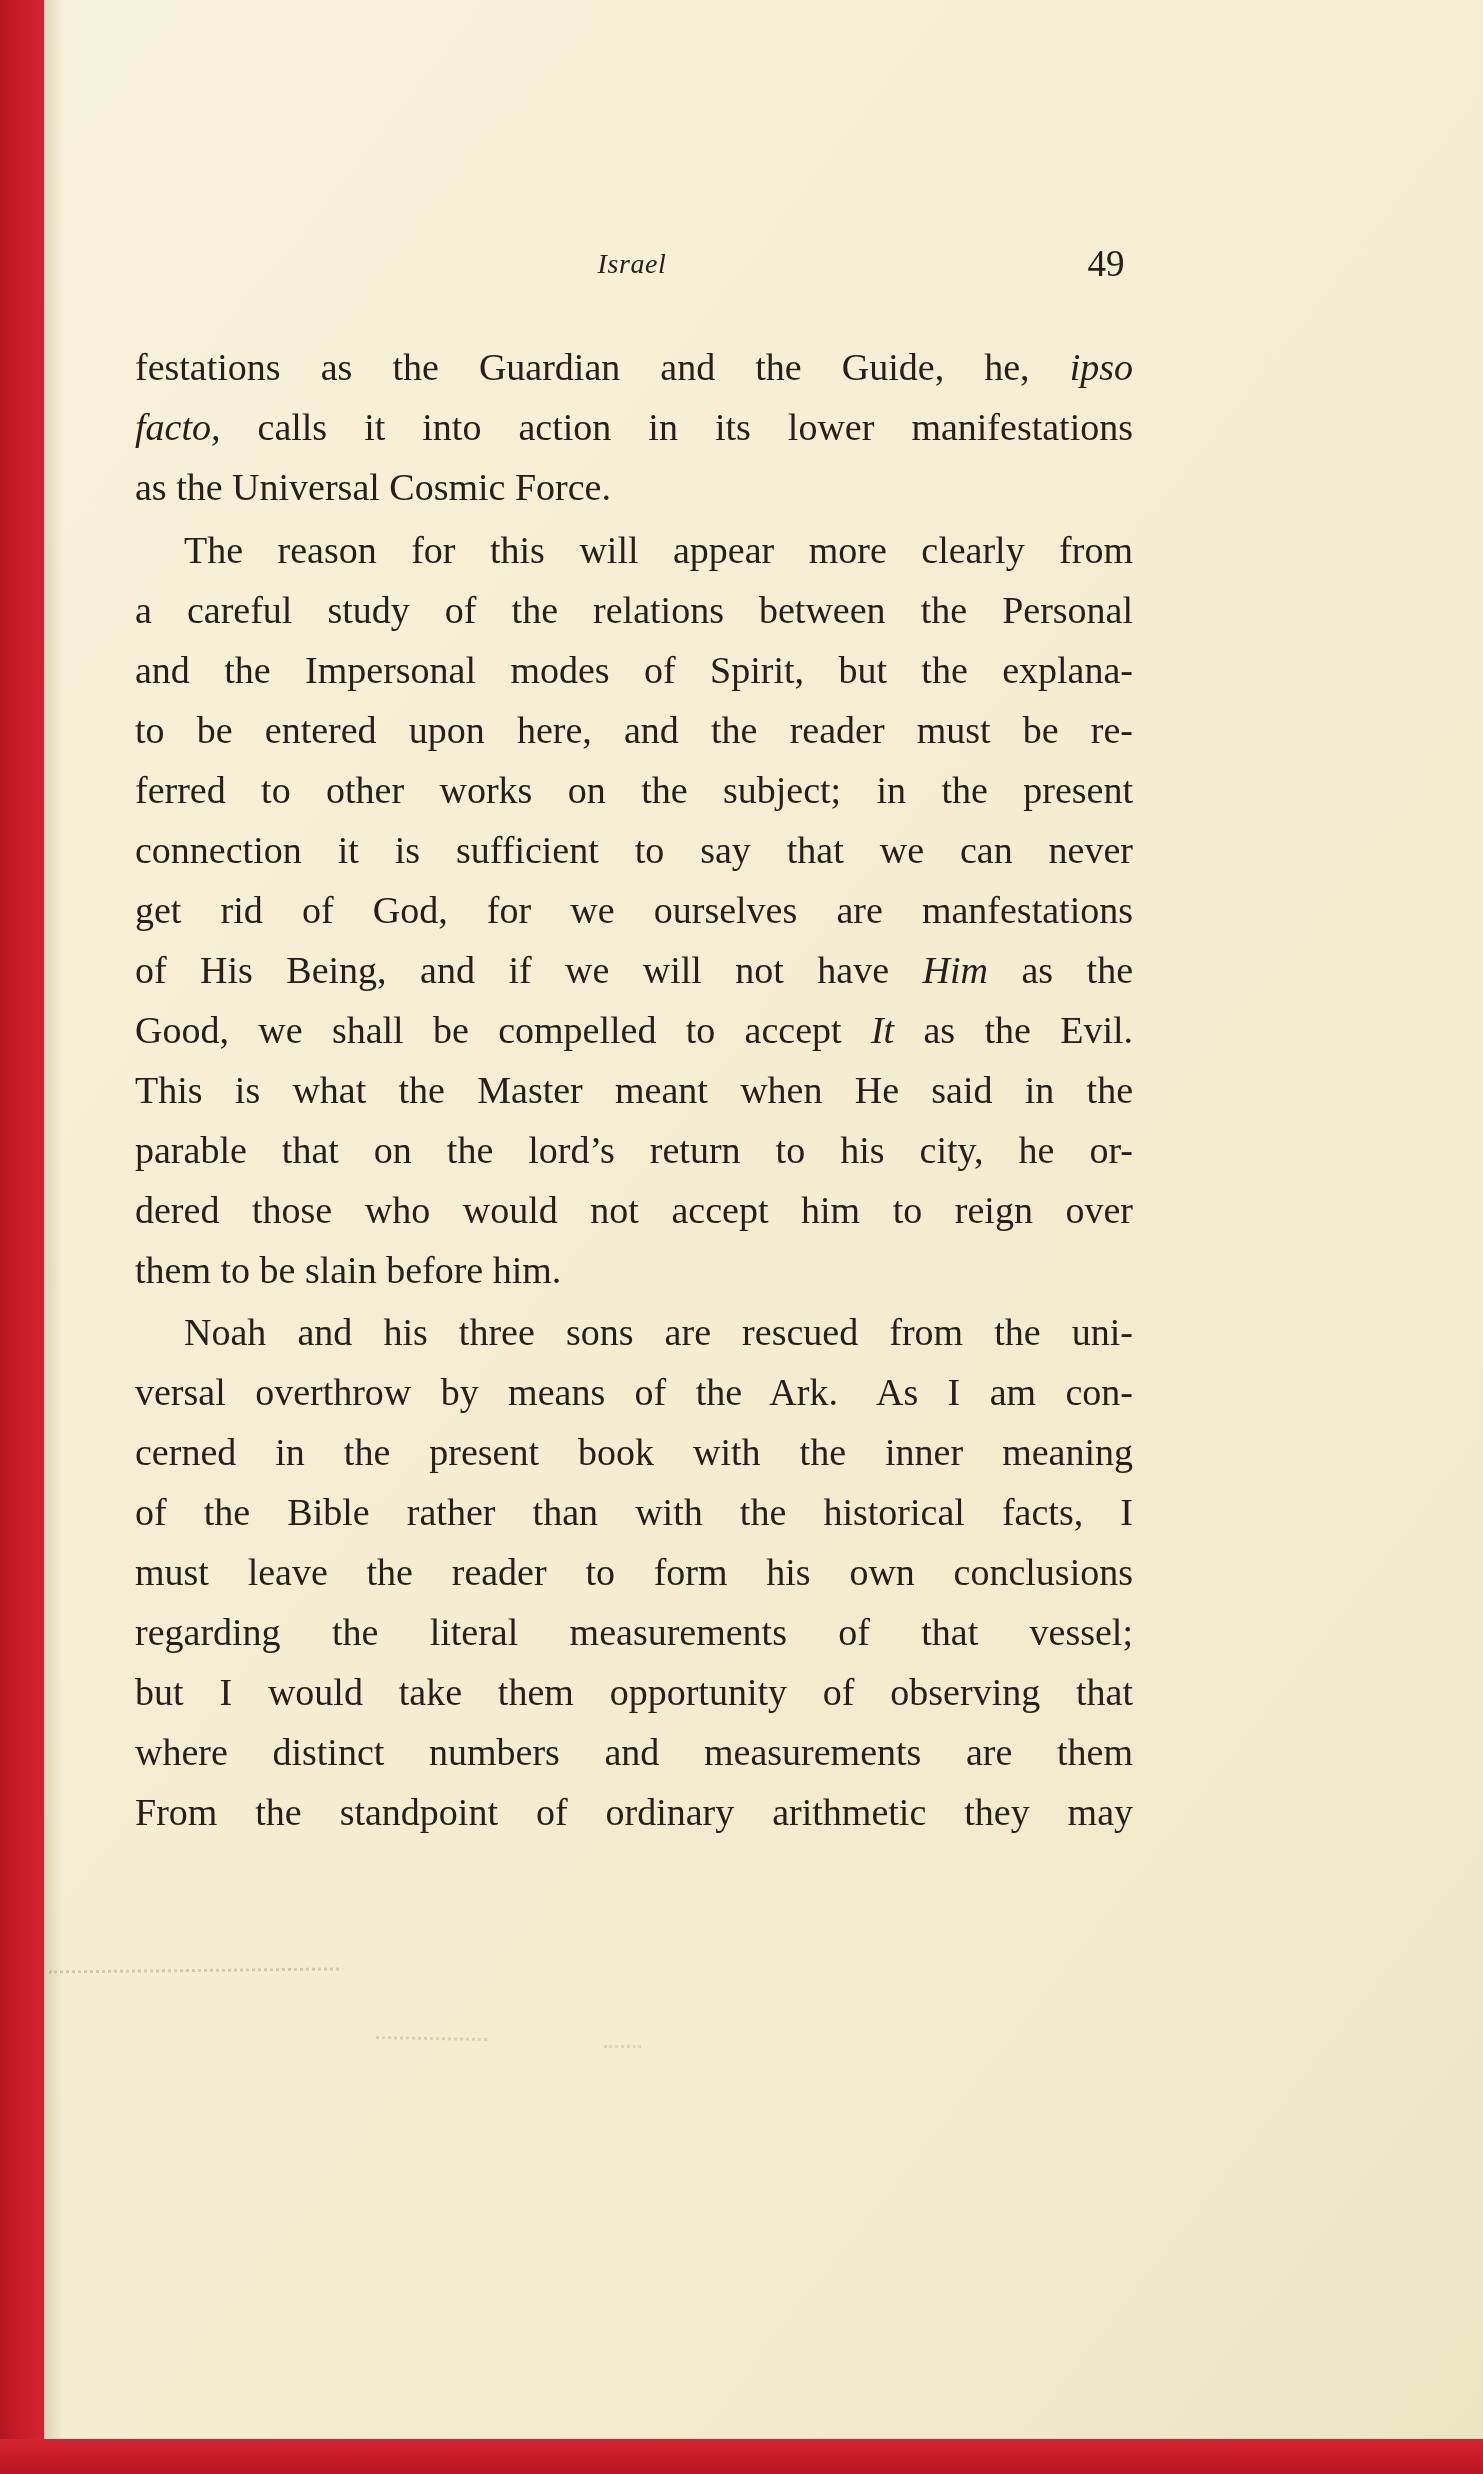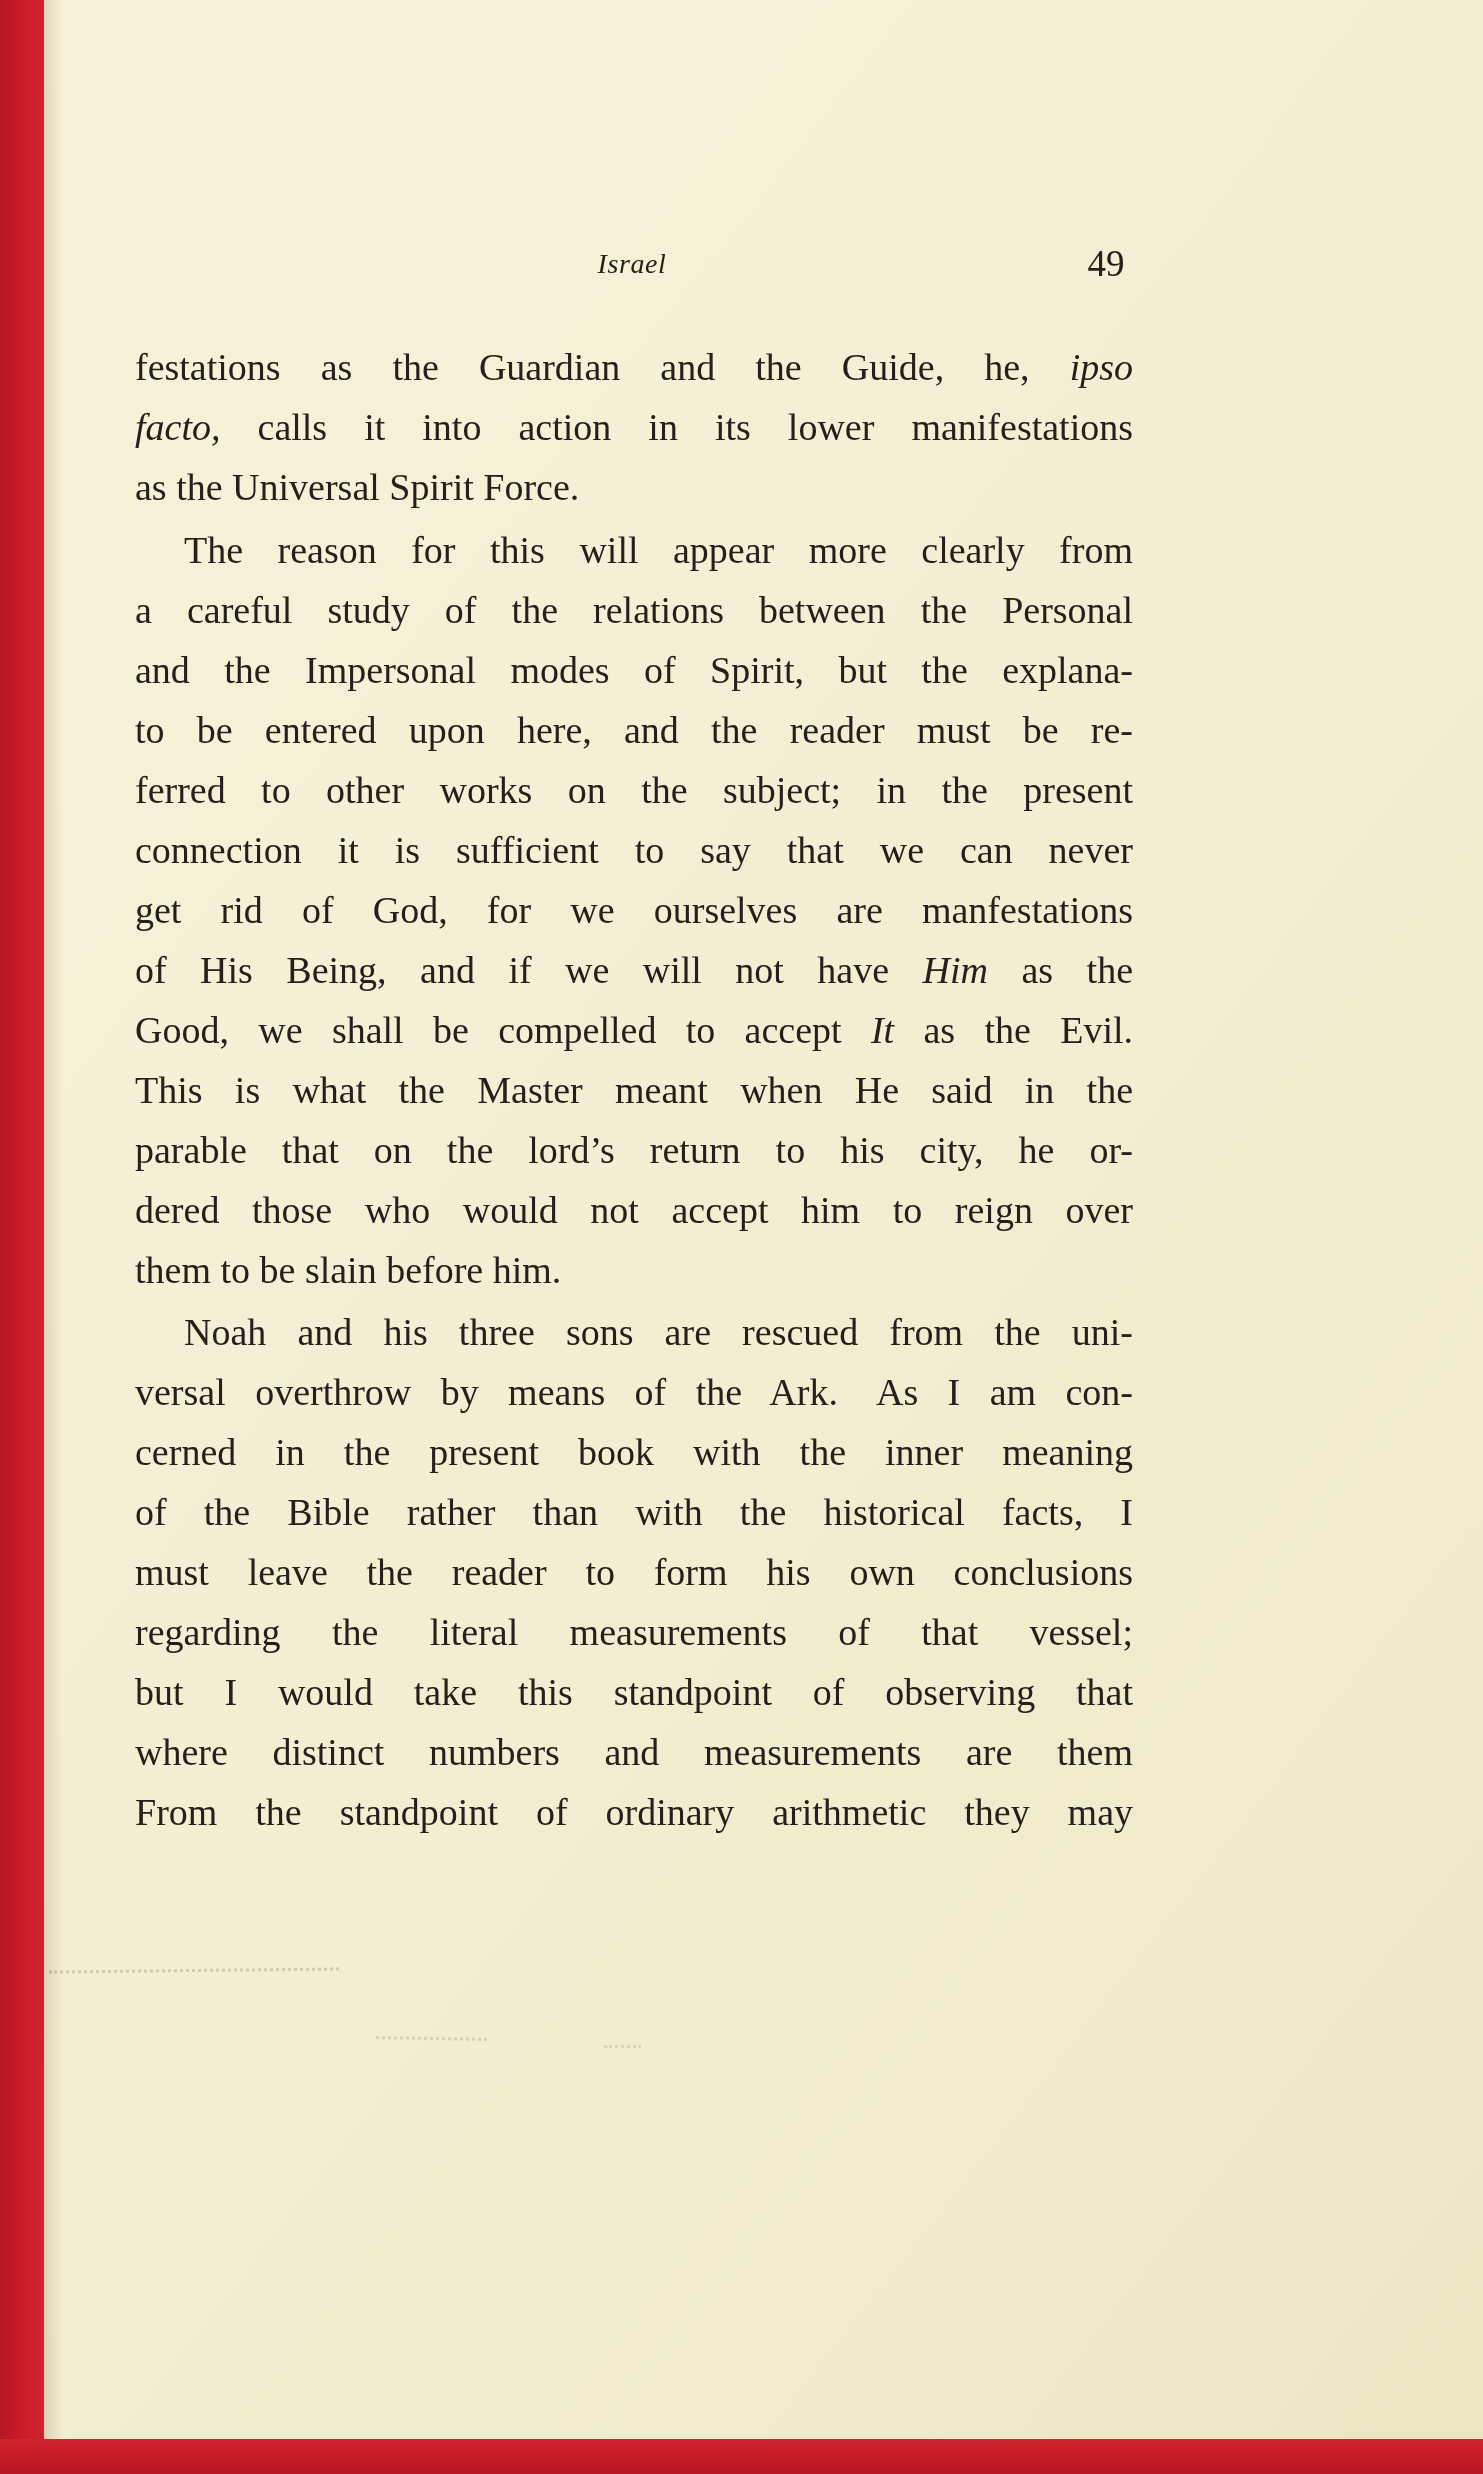--- a/index.html
+++ b/index.html
@@ -124,21 +124,21 @@
   <div class="content">
     <div class="header">
       <span class="running-title">Israel</span>
       <span class="page-number">49</span>
     </div>
 
     <div class="body-text">
         <div class="paragraph">
           <div class="line justify"><span>festations as the Guardian and the Guide, he, </span><span class="italic">ipso</span></div>
           <div class="line justify"><span class="italic">facto,</span><span> calls it into action in its lower manifestations</span></div>
-          <div class="line"><span>as the Universal Spirit Force.</span></div>
+          <div class="line"><span>as the Universal Cosmic Force.</span></div>
         </div>
         <div class="paragraph">
           <div class="line justify indent"><span>The reason for this will appear more clearly from</span></div>
           <div class="line justify"><span>a careful study of the relations between the Personal</span></div>
           <div class="line justify"><span>and the Impersonal modes of Spirit, but the explana-</span></div>
           <div class="line justify"><span>to be entered upon here, and the reader must be re-</span></div>
           <div class="line justify"><span>ferred to other works on the subject; in the present</span></div>
           <div class="line justify"><span>connection it is sufficient to say that we can never</span></div>
           <div class="line justify"><span>get rid of God, for we ourselves are manfestations</span></div>
           <div class="line justify"><span>of His Being, and if we will not have </span><span class="italic">Him</span><span> as the</span></div>
@@ -148,21 +148,21 @@
           <div class="line justify"><span>dered those who would not accept him to reign over</span></div>
           <div class="line"><span>them to be slain before him.</span></div>
         </div>
         <div class="paragraph">
           <div class="line justify indent"><span>Noah and his three sons are rescued from the uni-</span></div>
           <div class="line justify"><span>versal overthrow by means of the Ark. As I am con-</span></div>
           <div class="line justify"><span>cerned in the present book with the inner meaning</span></div>
           <div class="line justify"><span>of the Bible rather than with the historical facts, I</span></div>
           <div class="line justify"><span>must leave the reader to form his own conclusions</span></div>
           <div class="line justify"><span>regarding the literal measurements of that vessel;</span></div>
-          <div class="line justify"><span>but I would take this standpoint of observing that</span></div>
+          <div class="line justify"><span>but I would take them opportunity of observing that</span></div>
           <div class="line justify"><span>where distinct numbers and measurements are them</span></div>
           <div class="line justify"><span>From the standpoint of ordinary arithmetic they may</span></div>
         </div>
       </div>
 
     <div class="artifact a1"></div>
     <div class="artifact a2"></div>
     <div class="artifact a3"></div>
   </div>
 </div>

